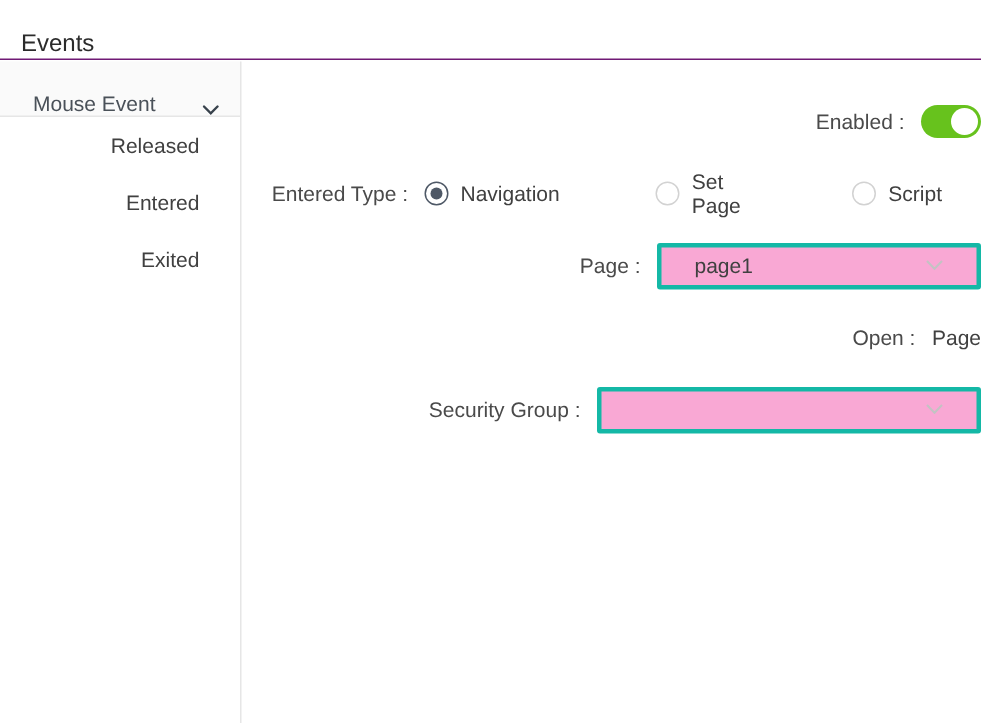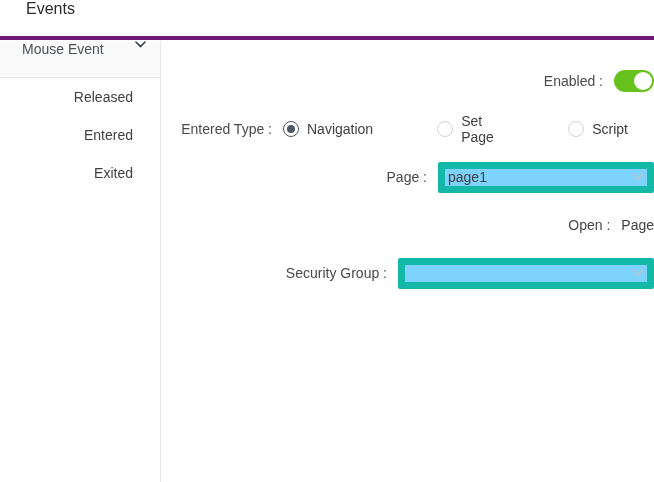--- a/index.html
+++ b/index.html
@@ -6,38 +6,38 @@
   html,body { width:654px; height:482px; background:#fff; overflow:hidden; }
   body {
     font-family:"Liberation Sans", sans-serif;
     font-size:14px;
     color:#404040;
     position:relative;
   }
   
   .header {
     height:40px;
-    border-bottom:4px solid #701a75;
-    display:flex; align-items:flex-start;
-    padding-left:26px;
+    border-bottom:1px solid #701a75;
+    display:flex; align-items:flex-end;
+    padding-left:14px;
   }
   .page-title { font-size:16px; color:#2b2b2b; }
 
   
   .sidebar {
     position:absolute; left:0; top:41px; bottom:0;
     width:161px;
     border-right:1px solid #e6e6e6;
     background:#fff;
   }
   .event-selector {
     height:37px;
     background:#fafafa;
     border-bottom:1px solid #e6e6e6;
-    display:flex; align-items:flex-start;
+    display:flex; align-items:flex-end;
     padding:0 14px 0 22px;
     color:#4a5159;
     cursor:pointer;
   }
   .event-selector .chev { margin-left:auto; display:flex; align-items:center; }
   .side-item {
     height:38px; line-height:38px;
     text-align:right;
     padding-right:27px;
     color:#404040;
@@ -86,25 +86,25 @@
     position:absolute; top:50%; left:50%;
     transform:translate(-50%,-50%);
     width:8px; height:8px; border-radius:50%;
     background:var(--radio-dark);
   }
   .radio-label { margin-left:8px; color:#404040; }
 
   
   .select-box {
     height:31px;
-    border:7px solid #14b8a6;
+    border:3px solid #14b8a6;
     border-radius:2px;
     display:flex; align-items:center;
-    padding:0 3px;
-    background:#7dd3fc;
+    padding:0 22px;
+    background:#f9a8d4;
     cursor:pointer;
   }
   .select-box.page-select { width:216px; }
   .select-box.security-select { width:256px; }
   .select-value { color:#404040; }
   .select-box .chev { margin-left:auto; display:flex; align-items:center; }
 
   .static-value { color:#404040; }
 </style>
 </head>

